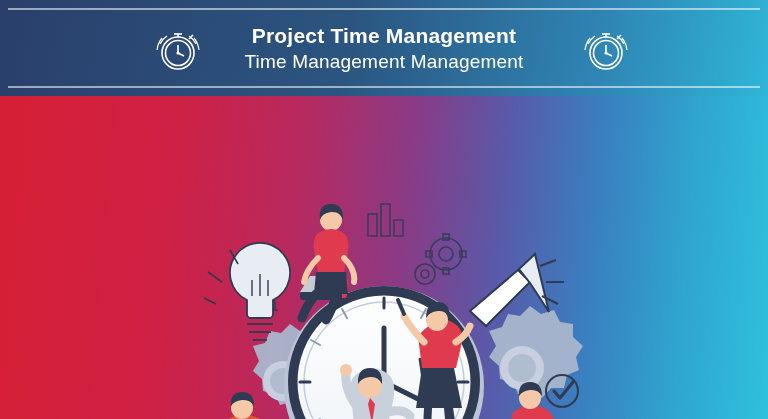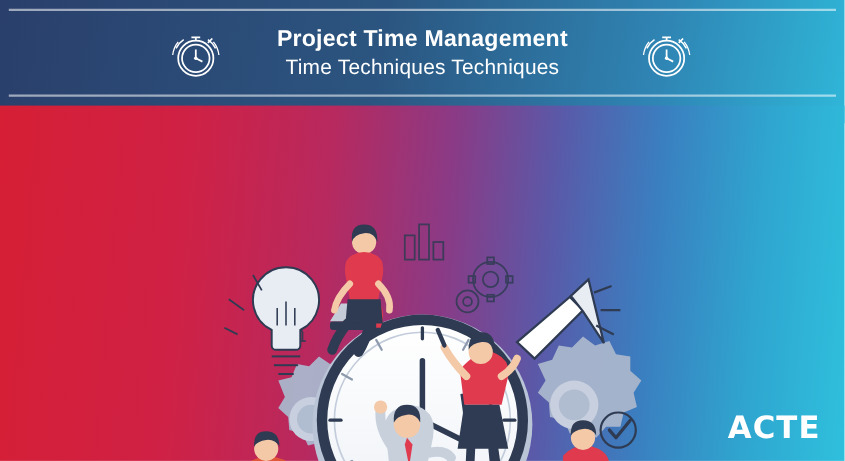--- a/index.html
+++ b/index.html
@@ -132,21 +132,21 @@
         <path d="M7 28 A23 23 0 0 1 12 16" stroke-width="1.2"></path>
         <path d="M46 22 A20 20 0 0 0 39 14" stroke-width="1.4"></path>
         <path d="M49 28 A23 23 0 0 0 44 16" stroke-width="1.2"></path>
       </g>
       <circle cx="28" cy="31" r="1.6" fill="#ffffff"></circle>
     </svg>
 
     <div class="header-inner">
       <div class="title-wrap">
         <div class="title-main">Project Time Management</div>
-        <div class="title-sub">Time Techniques Techniques</div>
+        <div class="title-sub">Time Management Management</div>
       </div>
     </div>
   </div>
 
   <div class="scene">
 
     <svg width="768" height="323" viewBox="0 0 768 323">
       <defs>
         <linearGradient id="clockFace" x1="0" y1="0" x2="0" y2="1">
           <stop offset="0%" stop-color="#ffffff"></stop>
@@ -313,16 +313,15 @@
         <path d="M512 350 l44 0 l6 26 l-56 0 z" fill="#2f3b52"></path>
         <path d="M518 336 q-12 8 -10 18" stroke="#f4c9a8" stroke-width="7" fill="none" stroke-linecap="round"></path>
         <path d="M548 336 q12 8 10 18" stroke="#f4c9a8" stroke-width="7" fill="none" stroke-linecap="round"></path>
         <rect x="514" y="344" width="42" height="6" rx="2" fill="#2f3b52"></rect>
         <path d="M518 344 l4 -20 l32 0 l2 20 z" fill="#c5ccd8"></path>
         <path d="M506 376 l52 0 l4 26 l-60 0z" fill="#e03a4e"></path>
         <path d="M510 390 l-2 12 M556 390 l2 12" stroke="#2f3b52" stroke-width="8" stroke-linecap="round"></path>
       </g>
     </svg>
 
-    <div class="acte-logo">ACTE</div>
   </div>
 
 </div>
 
 </body></html>

